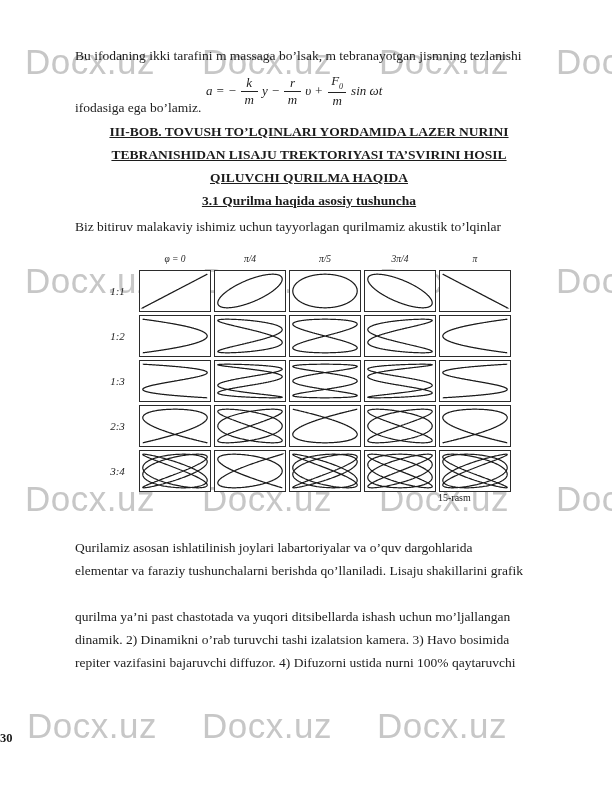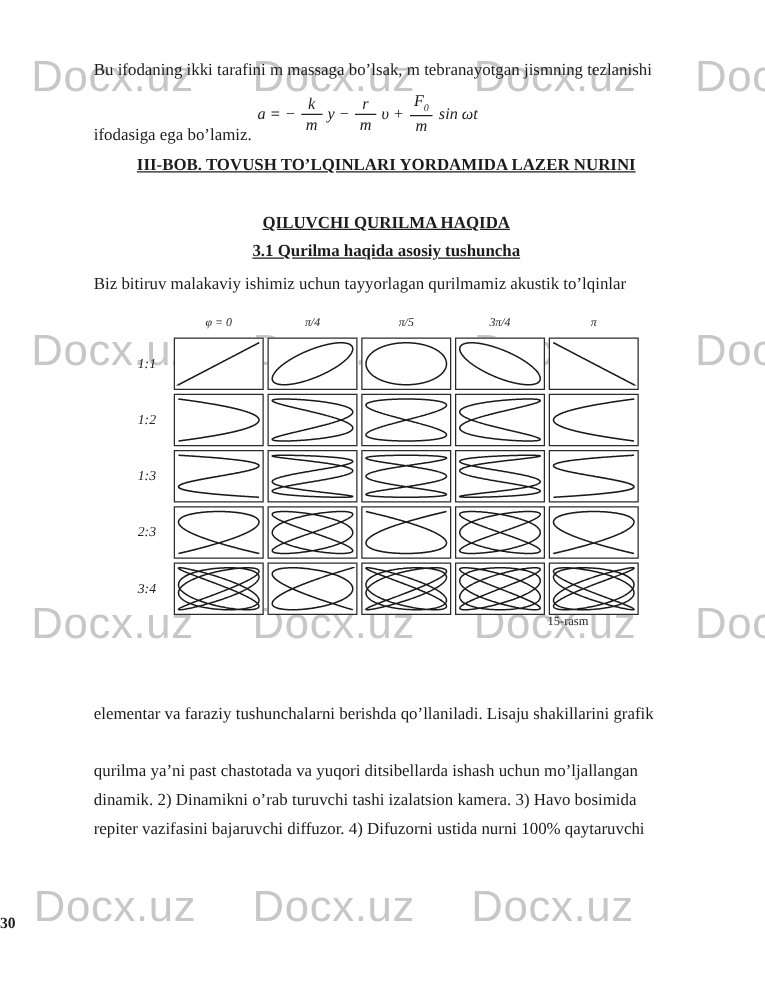--- a/index.html
+++ b/index.html
@@ -63,20 +63,21 @@
       </span>
       <span>υ +</span>
       <span class="frac">
         <span class="num"><span>F</span><span class="fsub">0</span></span>
         <span class="den">m</span>
       </span>
       <span>sin ωt</span>
     </div>
 
     <div class="line center bold" style="top:123px">III-BOB. TOVUSH TO’LQINLARI YORDAMIDA LAZER NURINI</div>
+    <div class="line center bold" style="top:146px">TEBRANISHIDAN LISAJU TREKTORIYASI TA’SVIRINI HOSIL</div>
     <div class="line center bold" style="top:169px">QILUVCHI QURILMA HAQIDA</div>
     <div class="line center bold" style="top:192px">3.1 Qurilma haqida asosiy tushuncha</div>
 
     <div class="line" style="top:218px">Biz bitiruv malakaviy ishimiz uchun tayyorlagan qurilmamiz akustik to’lqinlar</div>
 
     <div class="fig-grid">
         <div></div>
         <div class="phase-lbl">φ = 0</div>
         <div class="phase-lbl">π/4</div>
         <div class="phase-lbl">π/5</div>
@@ -209,20 +210,21 @@
         </div>
         <div class="cell">
           <svg viewBox="0 0 100 100" preserveAspectRatio="none">
             <polyline points="17.5,50.0 16.2,48.7 15.0,47.5 13.8,46.2 12.7,45.0 11.7,43.7 10.7,42.5 9.8,41.2 8.9,40.0 8.1,38.8 7.4,37.6 6.7,36.4 6.1,35.2 5.6,34.0 5.2,32.9 4.8,31.7 4.5,30.6 4.3,29.5 4.1,28.4 4.0,27.3 4.0,26.3 4.1,25.3 4.2,24.2 4.4,23.3 4.7,22.3 5.1,21.4 5.5,20.5 6.0,19.6 6.6,18.7 7.2,17.9 7.9,17.1 8.7,16.3 9.5,15.6 10.4,14.9 11.4,14.2 12.4,13.6 13.5,13.0 14.7,12.4 15.9,11.8 17.1,11.3 18.4,10.9 19.8,10.4 21.2,10.0 22.7,9.6 24.2,9.3 25.7,9.0 27.3,8.8 28.9,8.5 30.6,8.4 32.2,8.2 34.0,8.1 35.7,8.0 37.5,8.0 39.2,8.0 41.0,8.1 42.8,8.1 44.7,8.3 46.5,8.4 48.3,8.6 50.2,8.8 52.0,9.1 53.9,9.4 55.7,9.7 57.5,10.1 59.3,10.5 61.1,11.0 62.9,11.5 64.6,12.0 66.4,12.5 68.1,13.1 69.8,13.7 71.4,14.4 73.0,15.1 74.6,15.8 76.1,16.5 77.6,17.3 79.1,18.1 80.5,19.0 81.8,19.8 83.1,20.7 84.4,21.6 85.6,22.6 86.7,23.5 87.8,24.5 88.8,25.5 89.8,26.6 90.7,27.6 91.5,28.7 92.2,29.8 92.9,30.9 93.6,32.1 94.1,33.2 94.6,34.4 95.0,35.5 95.4,36.7 95.6,37.9 95.8,39.1 95.9,40.4 96.0,41.6 96.0,42.8 95.9,44.1 95.7,45.3 95.5,46.6 95.1,47.8 94.8,49.1 94.3,50.4 93.8,51.6 93.2,52.9 92.5,54.1 91.8,55.4 90.9,56.6 90.1,57.9 89.1,59.1 88.1,60.3 87.1,61.5 86.0,62.7 84.8,63.9 83.6,65.1 82.3,66.3 80.9,67.4 79.6,68.6 78.1,69.7 76.6,70.8 75.1,71.9 73.6,73.0 72.0,74.0 70.3,75.0 68.7,76.0 67.0,77.0 65.2,78.0 63.5,78.9 61.7,79.8 59.9,80.7 58.1,81.5 56.3,82.3 54.5,83.1 52.7,83.9 50.8,84.6 49.0,85.3 47.1,86.0 45.3,86.6 43.5,87.2 41.7,87.8 39.9,88.3 38.1,88.8 36.3,89.3 34.6,89.7 32.8,90.1 31.1,90.5 29.5,90.8 27.9,91.1 26.3,91.3 24.7,91.5 23.2,91.7 21.7,91.8 20.3,91.9 18.9,92.0 17.6,92.0 16.3,92.0 15.1,91.9 13.9,91.8 12.8,91.7 11.7,91.5 10.7,91.3 9.8,91.1 9.0,90.8 8.2,90.5 7.4,90.2 6.8,89.8 6.2,89.3 5.6,88.9 5.2,88.4 4.8,87.9 4.5,87.3 4.3,86.7 4.1,86.1 4.0,85.4 4.0,84.7 4.1,84.0 4.2,83.2 4.4,82.5 4.7,81.6 5.0,80.8 5.4,79.9 5.9,79.0 6.5,78.1 7.1,77.2 7.8,76.2 8.6,75.2 9.4,74.2 10.3,73.1 11.3,72.1 12.3,71.0 13.4,69.9 14.6,68.8 15.8,67.6 17.0,66.5 18.3,65.3 19.7,64.1 21.1,62.9 22.6,61.7 24.1,60.5 25.6,59.3 27.2,58.1 28.8,56.8 30.4,55.6 32.1,54.3 33.8,53.1 35.6,51.8 37.3,50.6 39.1,49.3 40.9,48.0 42.7,46.8 44.5,45.5 46.4,44.3 48.2,43.0 50.0,41.8 51.9,40.6 53.7,39.3 55.5,38.1 57.4,36.9 59.2,35.7 61.0,34.5 62.7,33.4 64.5,32.2 66.2,31.1 67.9,30.0 69.6,28.9 71.3,27.8 72.9,26.7 74.5,25.7 76.0,24.7 77.5,23.7 78.9,22.7 80.4,21.8 81.7,20.9 83.0,20.0 84.3,19.1 85.5,18.3 86.6,17.4 87.7,16.7 88.7,15.9 89.7,15.2 90.6,14.5 91.4,13.8 92.2,13.2 92.9,12.6 93.5,12.1 94.1,11.5 94.6,11.1 95.0,10.6 95.3,10.2 95.6,9.8 95.8,9.5 95.9,9.1 96.0,8.9 96.0,8.6 95.9,8.4 95.7,8.3 95.5,8.1 95.2,8.1 94.8,8.0 94.3,8.0 93.8,8.0 93.2,8.1 92.5,8.2 91.8,8.3 91.0,8.5 90.1,8.7 89.2,9.0 88.2,9.3 87.2,9.6 86.1,10.0 84.9,10.3 83.7,10.8 82.4,11.3 81.0,11.8 79.7,12.3 78.2,12.9 76.8,13.5 75.2,14.1 73.7,14.8 72.1,15.5 70.5,16.2 68.8,17.0 67.1,17.8 65.4,18.6 63.6,19.4 61.9,20.3 60.1,21.2 58.3,22.2 56.5,23.1 54.6,24.1 52.8,25.1 51.0,26.1 49.1,27.2 47.3,28.2 45.5,29.3 43.6,30.4 41.8,31.6 40.0,32.7 38.2,33.8 36.4,35.0 34.7,36.2 33.0,37.4 31.3,38.6 29.6,39.8 28.0,41.0 26.4,42.3 24.8,43.5 23.3,44.8 21.8,46.0 20.4,47.3 19.0,48.5 17.7,49.8 16.4,51.1 15.2,52.3 14.0,53.6 12.9,54.8 11.8,56.1 10.8,57.3 9.9,58.6 9.0,59.8 8.2,61.0 7.5,62.2 6.8,63.4 6.2,64.6 5.7,65.8 5.2,66.9 4.8,68.1 4.5,69.2 4.3,70.3 4.1,71.4 4.0,72.5 4.0,73.5 4.1,74.6 4.2,75.6 4.4,76.6 4.6,77.5 5.0,78.5 5.4,79.4 5.9,80.3 6.5,81.1 7.1,82.0 7.8,82.8 8.5,83.5 9.4,84.3 10.3,85.0 11.2,85.7 12.2,86.3 13.3,86.9 14.5,87.5 15.7,88.1 16.9,88.6 18.2,89.1 19.6,89.5 21.0,89.9 22.4,90.3 23.9,90.6 25.5,90.9 27.0,91.2 28.7,91.4 30.3,91.6 32.0,91.8 33.7,91.9 35.4,92.0 37.2,92.0 39.0,92.0 40.7,92.0 42.6,91.9 44.4,91.8 46.2,91.6 48.0,91.4 49.9,91.2 51.7,90.9 53.6,90.6 55.4,90.3 57.2,89.9 59.0,89.5 60.8,89.1 62.6,88.6 64.4,88.1 66.1,87.6 67.8,87.0 69.5,86.4 71.1,85.7 72.8,85.0 74.3,84.3 75.9,83.6 77.4,82.8 78.8,82.0 80.2,81.2 81.6,80.3 82.9,79.4 84.2,78.5 85.4,77.6 86.5,76.6 87.6,75.6 88.6,74.6 89.6,73.6 90.5,72.5 91.4,71.5 92.1,70.4 92.8,69.3 93.5,68.1 94.0,67.0 94.5,65.8 95.0,64.7 95.3,63.5 95.6,62.3 95.8,61.1 95.9,59.8 96.0,58.6 96.0,57.4 95.9,56.1 95.7,54.9 95.5,53.6 95.2,52.4 94.8,51.1 94.4,49.8 93.9,48.6 93.3,47.3 92.6,46.1 91.9,44.8 91.1,43.6 90.2,42.3 89.3,41.1 88.3,39.9 87.3,38.7 86.2,37.4 85.0,36.2 83.8,35.1 82.5,33.9 81.2,32.7 79.8,31.6 78.4,30.5 76.9,29.4 75.4,28.3 73.8,27.2 72.2,26.2 70.6,25.1 68.9,24.1 67.2,23.1 65.5,22.2 63.8,21.3 62.0,20.4 60.2,19.5 58.4,18.6 56.6,17.8 54.8,17.0 52.9,16.2 51.1,15.5 49.3,14.8 47.4,14.1 45.6,13.5 43.8,12.9 42.0,12.3 40.1,11.8 38.4,11.3 36.6,10.8 34.8,10.4 33.1,10.0 31.4,9.6 29.7,9.3 28.1,9.0 26.5,8.7 25.0,8.5 23.4,8.3 21.9,8.2 20.5,8.1 19.1,8.0 17.8,8.0 16.5,8.0 15.3,8.1 14.1,8.1 13.0,8.3 11.9,8.4 10.9,8.6 10.0,8.9 9.1,9.1 8.3,9.4 7.5,9.8 6.9,10.2 6.3,10.6 5.7,11.0 5.3,11.5 4.9,12.1 4.6,12.6 4.3,13.2 4.1,13.8 4.0,14.5 4.0,15.2 4.0,15.9 4.2,16.6 4.4,17.4 4.6,18.2 5.0,19.1 5.4,19.9 5.9,20.8 6.4,21.7 7.0,22.7 7.7,23.7 8.5,24.7 9.3,25.7 10.2,26.7 11.2,27.8 12.2,28.8 13.2,29.9 14.4,31.1 15.6,32.2 16.8,33.3 18.1,34.5 19.5,35.7 20.9,36.9 22.3,38.1 23.8,39.3 25.3,40.5 26.9,41.7 28.5,43.0 30.2,44.2 31.8,45.5 33.5,46.7 35.3,48.0 37.0,49.2 38.8,50.5 40.6,51.8 42.4,53.0 44.2,54.3 46.1,55.5 47.9,56.8 49.7,58.0 51.6,59.2 53.4,60.5 55.2,61.7 57.1,62.9 58.9,64.1 60.7,65.3 62.5,66.4 64.2,67.6 66.0,68.7 67.7,69.8 69.4,70.9 71.0,72.0 72.6,73.1 74.2,74.1 75.8,75.2 77.3,76.1 78.7,77.1 80.1,78.1 81.5,79.0 82.8,79.9 84.1,80.8 85.3,81.6 86.4,82.4 87.5,83.2 88.6,84.0 89.5,84.7 90.4,85.4 91.3,86.1 92.1,86.7 92.8,87.3 93.4,87.8 94.0,88.4 94.5,88.9 94.9,89.3 95.3,89.8 95.6,90.1 95.8,90.5 95.9,90.8 96.0,91.1 96.0,91.3 95.9,91.5 95.8,91.7 95.5,91.8 95.2,91.9 94.9,92.0 94.4,92.0 93.9,92.0 93.3,91.9 92.7,91.8 91.9,91.7 91.1,91.5 90.3,91.3 89.4,91.1 88.4,90.8 87.3,90.5 86.2,90.1 85.1,89.7 83.9,89.3 82.6,88.8 81.3,88.3 79.9,87.8 78.5,87.2 77.0,86.6 75.5,86.0 73.9,85.3 72.3,84.6 70.7,83.9 69.1,83.1 67.4,82.4 65.7,81.5 63.9,80.7 62.2,79.8 60.4,78.9 58.6,78.0 56.8,77.0 54.9,76.1 53.1,75.1 51.3,74.0 49.4,73.0 47.6,71.9 45.7,70.9 43.9,69.7 42.1,68.6 40.3,67.5 38.5,66.3 36.7,65.2 35.0,64.0 33.3,62.8 31.6,61.6 29.9,60.4 28.2,59.1 26.6,57.9 25.1,56.7 23.5,55.4 22.1,54.2 20.6,52.9 19.2,51.7 17.9,50.4 16.6,49.1" fill="none" stroke="#1a1a1a" stroke-width="1.2" vector-effect="non-scaling-stroke"></polyline>
           </svg>
         </div>
       </div>
 
     <div class="fig-num">15-rasm</div>
 
+    <div class="line" style="top:539px">Qurilamiz asosan ishlatilinish joylari labartoriyalar va o’quv dargohlarida</div>
     <div class="line" style="top:562px">elementar va faraziy tushunchalarni berishda qo’llaniladi. Lisaju shakillarini grafik</div>
     <div class="line" style="top:608px">qurilma ya’ni past chastotada va yuqori ditsibellarda ishash uchun mo’ljallangan</div>
     <div class="line" style="top:631px">dinamik. 2) Dinamikni o’rab turuvchi tashi izalatsion kamera. 3) Havo bosimida</div>
     <div class="line" style="top:654px">repiter vazifasini bajaruvchi diffuzor. 4) Difuzorni ustida nurni 100% qaytaruvchi</div>
 
     <div class="pagenum">30</div>
   </div>
 <div class="wm" style="left: 25px; top: 42px; color: rgb(199, 199, 199);">Docx.uz</div>
     <div class="wm" style="left: 202px; top: 42px; color: rgb(199, 199, 199);">Docx.uz</div>
     <div class="wm" style="left: 379px; top: 42px; color: rgb(199, 199, 199);">Docx.uz</div>

